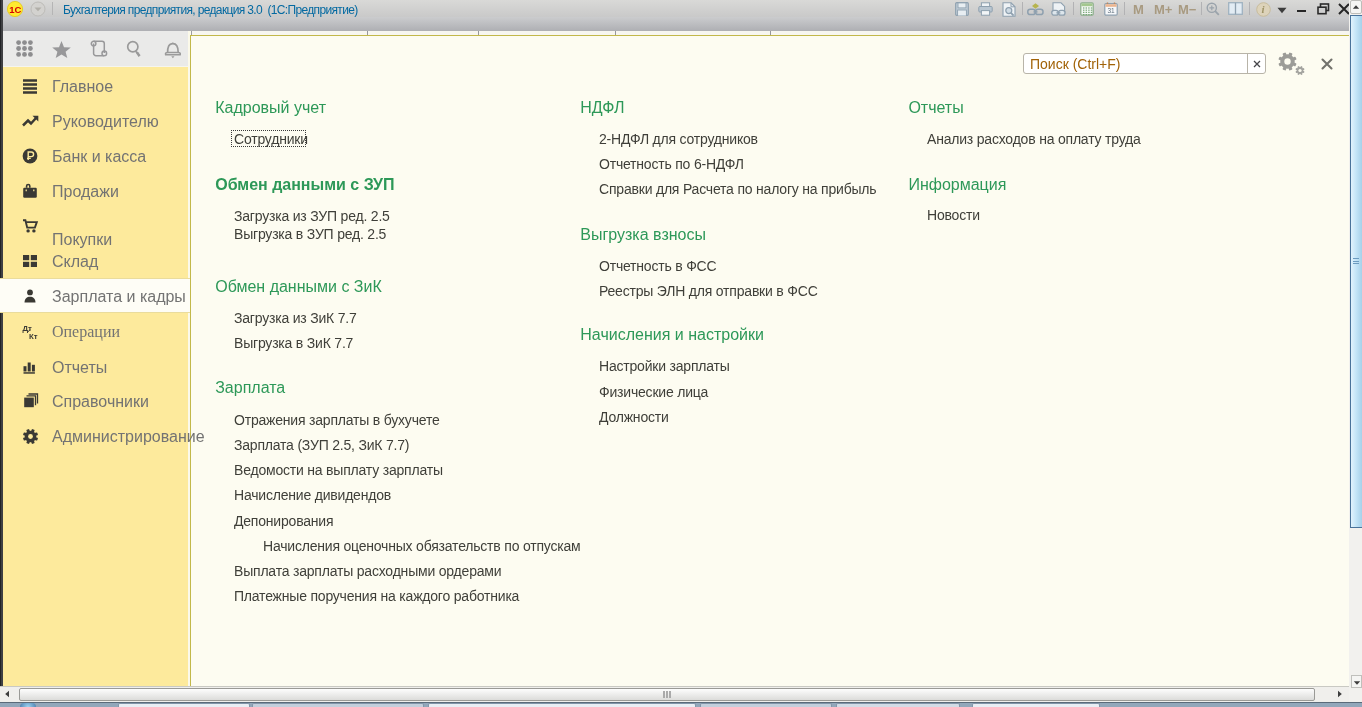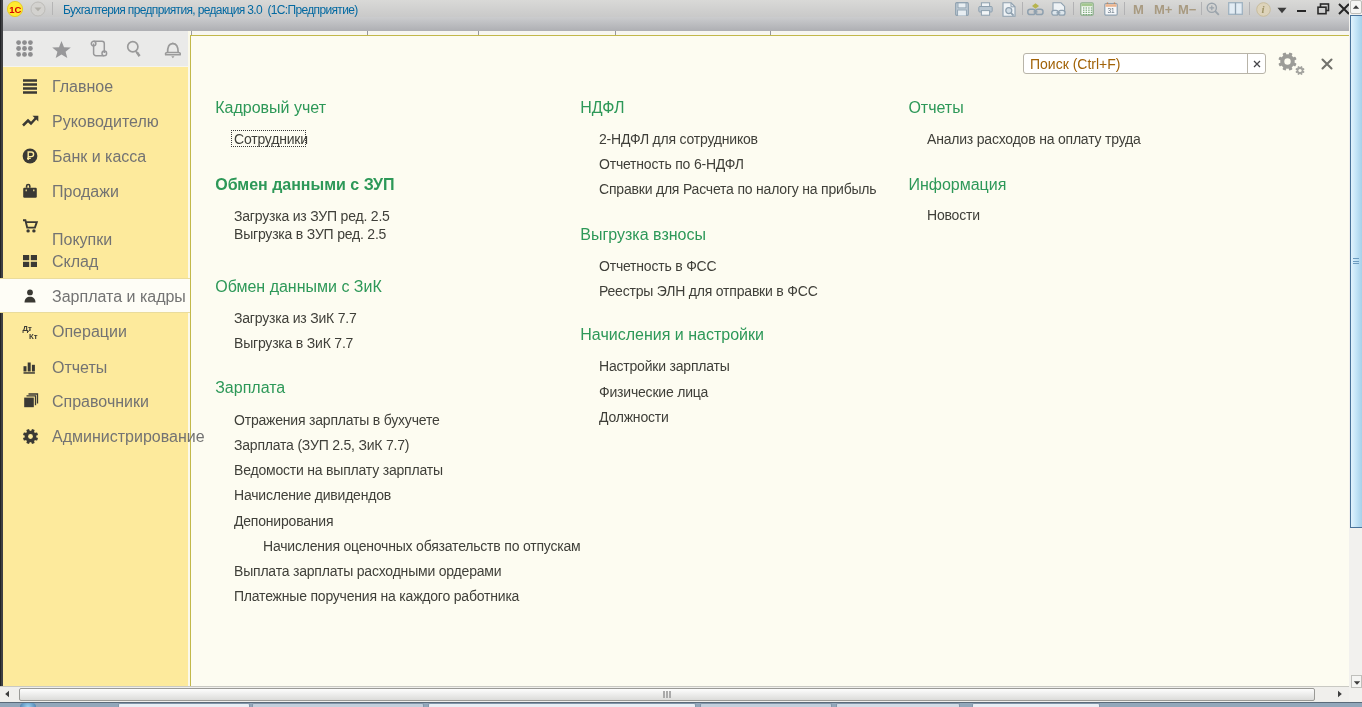--- a/index.html
+++ b/index.html
@@ -228,21 +228,21 @@
       </svg>
     </div>
 <div class="t mi" style="left:52px;top:287.6px;">Зарплата и кадры</div>
 <div class="abs" style="left:22px;top:323.0px;">
       <svg width="19" height="17" viewBox="0 0 19 17">
         <text x="0.5" y="7.5" font-family="Liberation Sans" font-size="7.8" font-weight="bold" fill="#3a3934">Дт</text>
         <text x="7" y="16" font-family="Liberation Sans" font-size="7.8" font-weight="bold" fill="#3a3934">Кт</text>
         <path d="M5.5 9.5 L8 6.5" stroke="#3a3934" stroke-width="0.9"></path>
       </svg>
     </div>
-<div class="t mi" style="left:52px;top:322.6px;">Операции</div>
+<div class="t mi" style="left:52px;top:322.6px;font-family:Liberation Serif, serif;">Операции</div>
 <div class="abs" style="left:22px;top:358.0px;">
       <svg width="16" height="16" viewBox="0 0 16 16">
         <rect x="1.5" y="8.2" width="3" height="5.3" fill="#3a3934"></rect>
         <rect x="5.7" y="4.5" width="3" height="9" fill="#3a3934"></rect>
         <rect x="9.9" y="6.8" width="3" height="6.7" fill="#3a3934"></rect>
         <rect x="1.5" y="14.2" width="11.4" height="1.5" fill="#3a3934"></rect>
       </svg>
     </div>
 <div class="t mi" style="left:52px;top:358.6px;">Отчеты</div>
 <div class="abs" style="left:22px;top:393.0px;">

